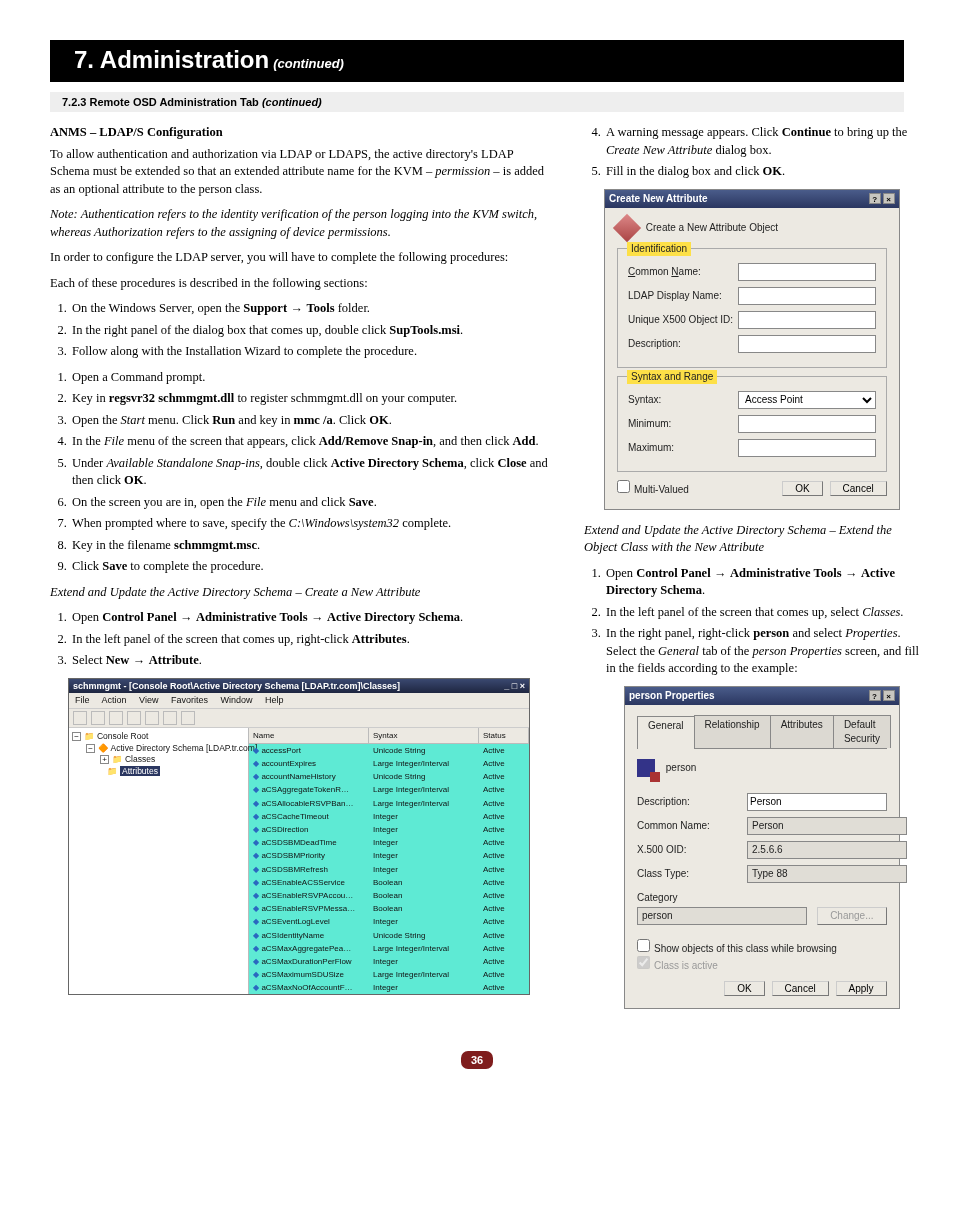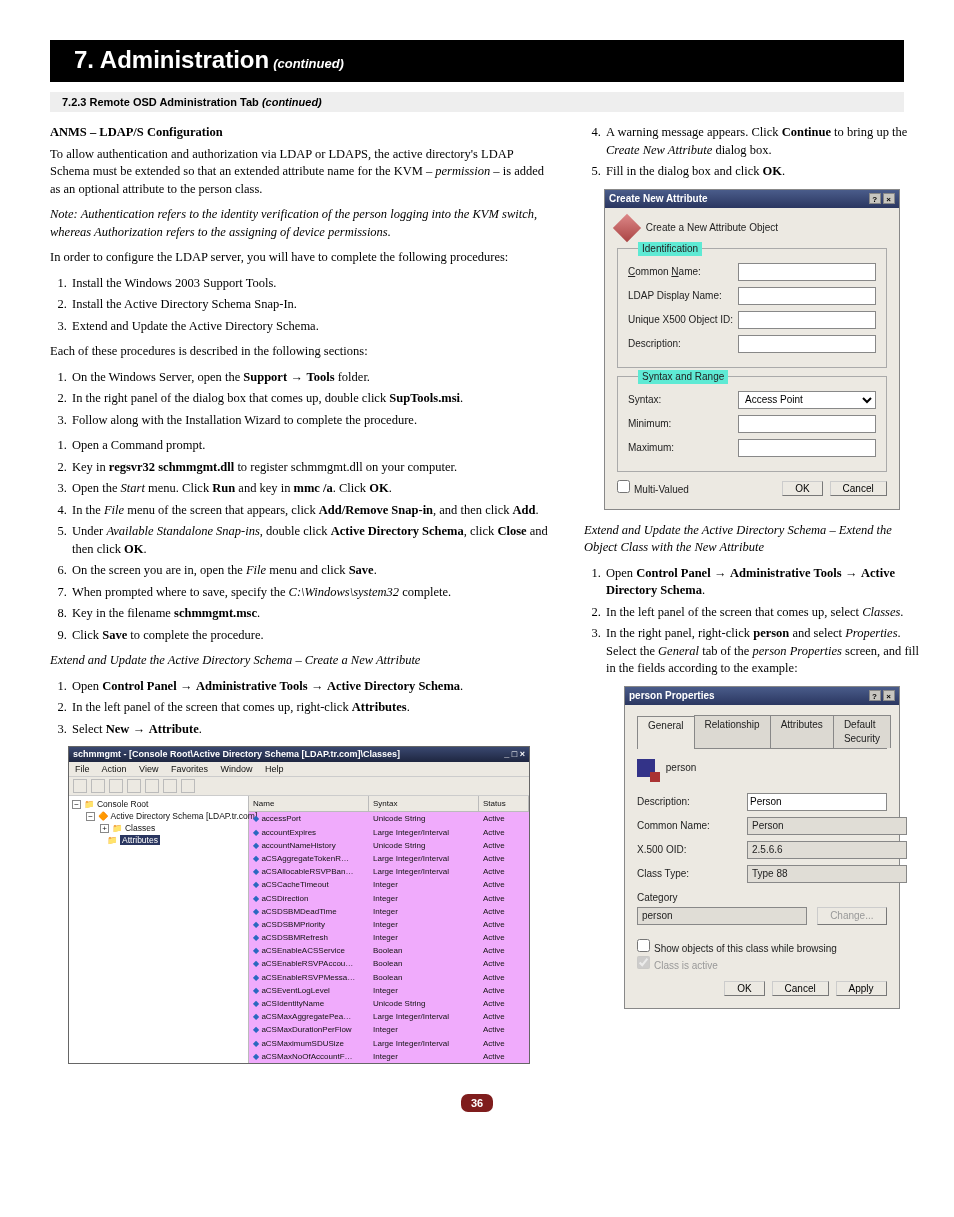--- a/index.html
+++ b/index.html
@@ -22,31 +22,31 @@
   .figure { border: 1px solid #888; background: #e8e6e2; margin: 8px 0 12px 0; padding: 0; width: 100%; font-family: Tahoma, Arial, sans-serif; font-size: 10px; color: #222; position: relative; }
   .titlebar { background: linear-gradient(#4a5c8a, #2a3660); color: #fff; padding: 2px 4px; font-size: 10px; font-weight: bold; display:flex; justify-content:space-between; align-items:center; }
   .titlebar .tbtns { display:flex; gap:2px;}
   .titlebar .tbtn { width:12px; height:11px; background:#c8c6c0; color:#000; font-size:8px; text-align:center; line-height:11px; border:1px solid #888;}
   .dlg-body { padding: 10px 12px 12px 12px; background:#ece9e2;}
   .dlg-row { display:flex; align-items:center; margin: 6px 0; }
   .dlg-row label { flex: 0 0 110px; }
   .dlg-row label u { text-decoration:underline;}
   .dlg-row input[type="text"], .dlg-row select { flex:1; height:18px; border:1px solid #888; background:#fff; font-size:10px; padding:0 2px;}
   .fieldset { border:1px solid #aaa; padding: 8px 10px; margin-bottom:8px; position:relative;}
-  .fieldset-legend { position:absolute; top:-7px; left:20px; background:#5eead4; padding:0 4px; font-size:10px;}
+  .fieldset-legend { position:absolute; top:-7px; left:9px; background:#fde047; padding:0 4px; font-size:10px;}
   .btnrow { text-align:right; margin-top:8px;}
   .btnrow button, .dlg-btn { font-size:10px; padding:1px 12px; background:#ece9e2; border:1px outset #ccc; margin-left:4px;}
   .chk { margin-right:4px;}
   .tabstrip { display:flex; border-bottom:1px solid #888; margin-bottom:8px;}
   .tab { border:1px solid #888; border-bottom:none; padding:2px 10px; background:#ece9e2; font-size:10px; margin-right:-1px; cursor:default;}
   .tab.active { background:#ece9e2; position:relative; top:1px;}
   .tab.inactive { background:#dcd9d2;}
   .field-readonly { display:inline-block; min-width:160px; border:1px solid #888; background:#e0ddd6; padding:1px 4px; font-size:10px; }
   .cat-box { width:100%; border:1px solid #888; background:#e0ddd6; padding:1px 4px; font-size:10px; height:18px; line-height:14px;}
-  .mmc-figure { border:1px solid #666; margin:8px 18px 0 18px; background:#f0abfc; font-family:Tahoma,Arial,sans-serif; font-size:8px; color:#111;}
+  .mmc-figure { border:1px solid #666; margin:8px 18px 0 18px; background:#5eead4; font-family:Tahoma,Arial,sans-serif; font-size:8px; color:#111;}
   .mmc-titlebar { background: linear-gradient(#3a4870,#1e2640); color:#fff; font-size:9px; font-weight:bold; padding:1px 4px; display:flex; justify-content:space-between;}
   .mmc-menubar { background:#ece9e2; padding:1px 6px; font-size:9px; border-bottom:1px solid #ccc;}
   .mmc-menubar span { margin-right:10px;}
   .mmc-toolbar { background:#ece9e2; padding:2px 4px; border-bottom:1px solid #ccc; font-size:9px; display:flex; gap:4px;}
   .mmc-toolbar .tbi { width:14px; height:14px; border:1px solid #bbb; display:inline-block;}
   .mmc-body { display:flex; min-height:180px;}
   .mmc-tree { width:180px; border-right:1px solid #bbb; padding:3px; background:#fff; font-size:8.5px;}
   .mmc-tree .node { padding-left:0px; white-space:nowrap;}
   .mmc-tree .node .expander{display:inline-block;width:9px;height:9px;border:1px solid #888;text-align:center;line-height:7px;font-size:8px;margin-right:3px;background:#fff;}
   .mmc-tree .sel { background:#2a3660; color:#fff; padding:0 2px;}
@@ -79,25 +79,20 @@
 
 <div class="columns">
 
   <div class="col">
     <h3>ANMS – LDAP/S Configuration</h3>
     <p>
       <span>To allow authentication and authorization via LDAP or LDAPS, the active directory's LDAP Schema must be extended so that an extended attribute name for the KVM – </span><em>permission</em><span> – is added as an optional attribute to the person class.</span>
     </p>
     <p><em>Note: Authentication refers to the identity verification of the person logging into the KVM switch, whereas Authorization refers to the assigning of device permissions.</em></p>
     <p>In order to configure the LDAP server, you will have to complete the following procedures:</p>
-    <ol class="numlist">
-      <li>Install the Windows 2003 Support Tools.</li>
-      <li>Install the Active Directory Schema Snap-In.</li>
-      <li>Extend and Update the Active Directory Schema.</li>
-    </ol>
     <p>Each of these procedures is described in the following sections:</p>
 
     <ol class="numlist">
       <li><span>On the Windows Server, open the </span><strong>Support</strong><span class="arrow"> → </span><strong>Tools</strong><span> folder.</span></li>
       <li><span>In the right panel of the dialog box that comes up, double click </span><strong>SupTools.msi</strong><span>.</span></li>
       <li><span>Follow along with the Installation Wizard to complete the procedure.</span></li>
     </ol>
 
     <ol class="numlist">
       <li><span>Open a Command prompt.</span></li>

